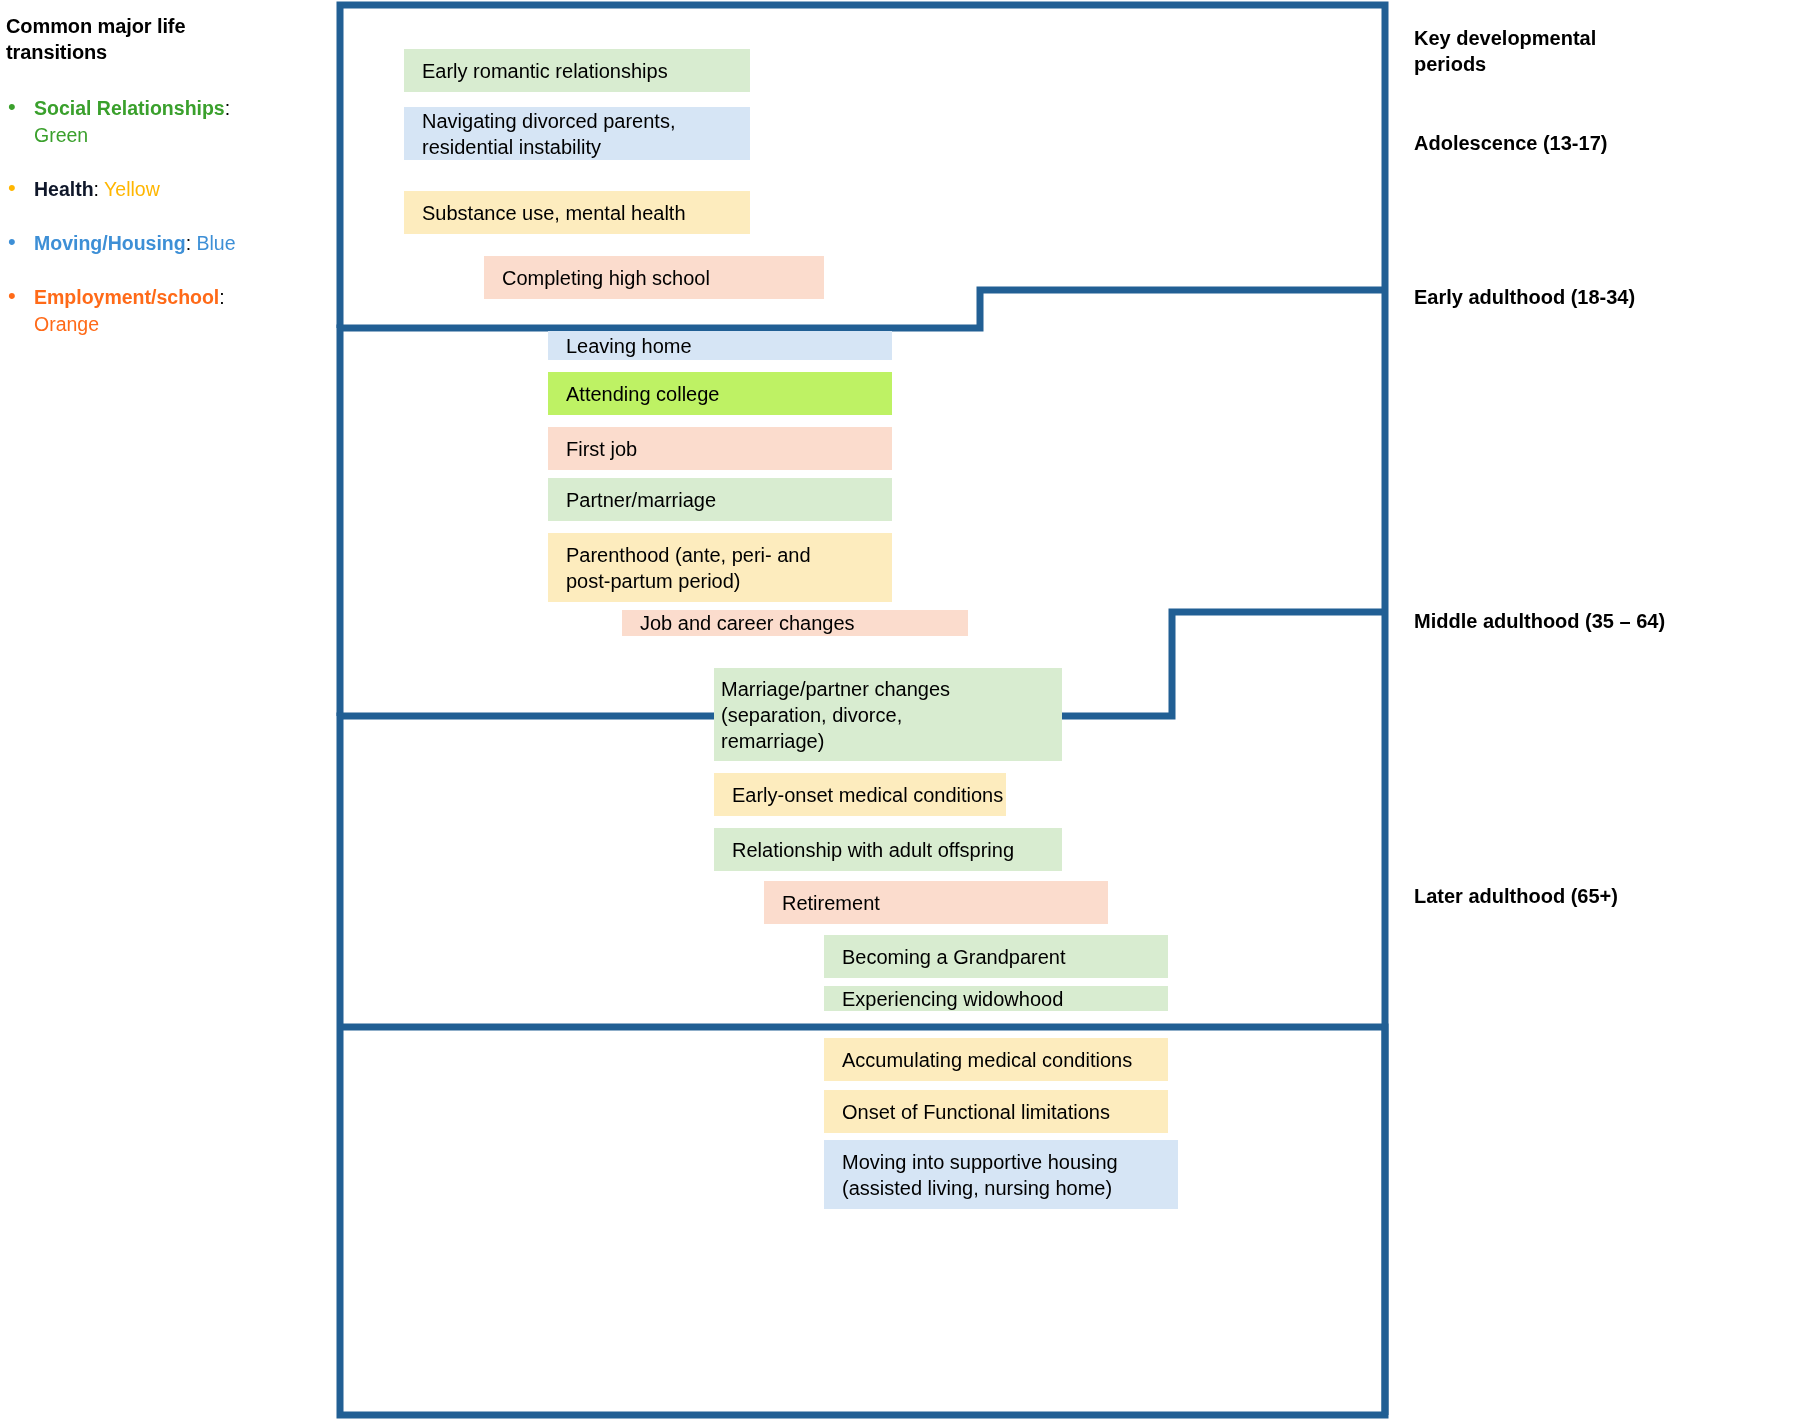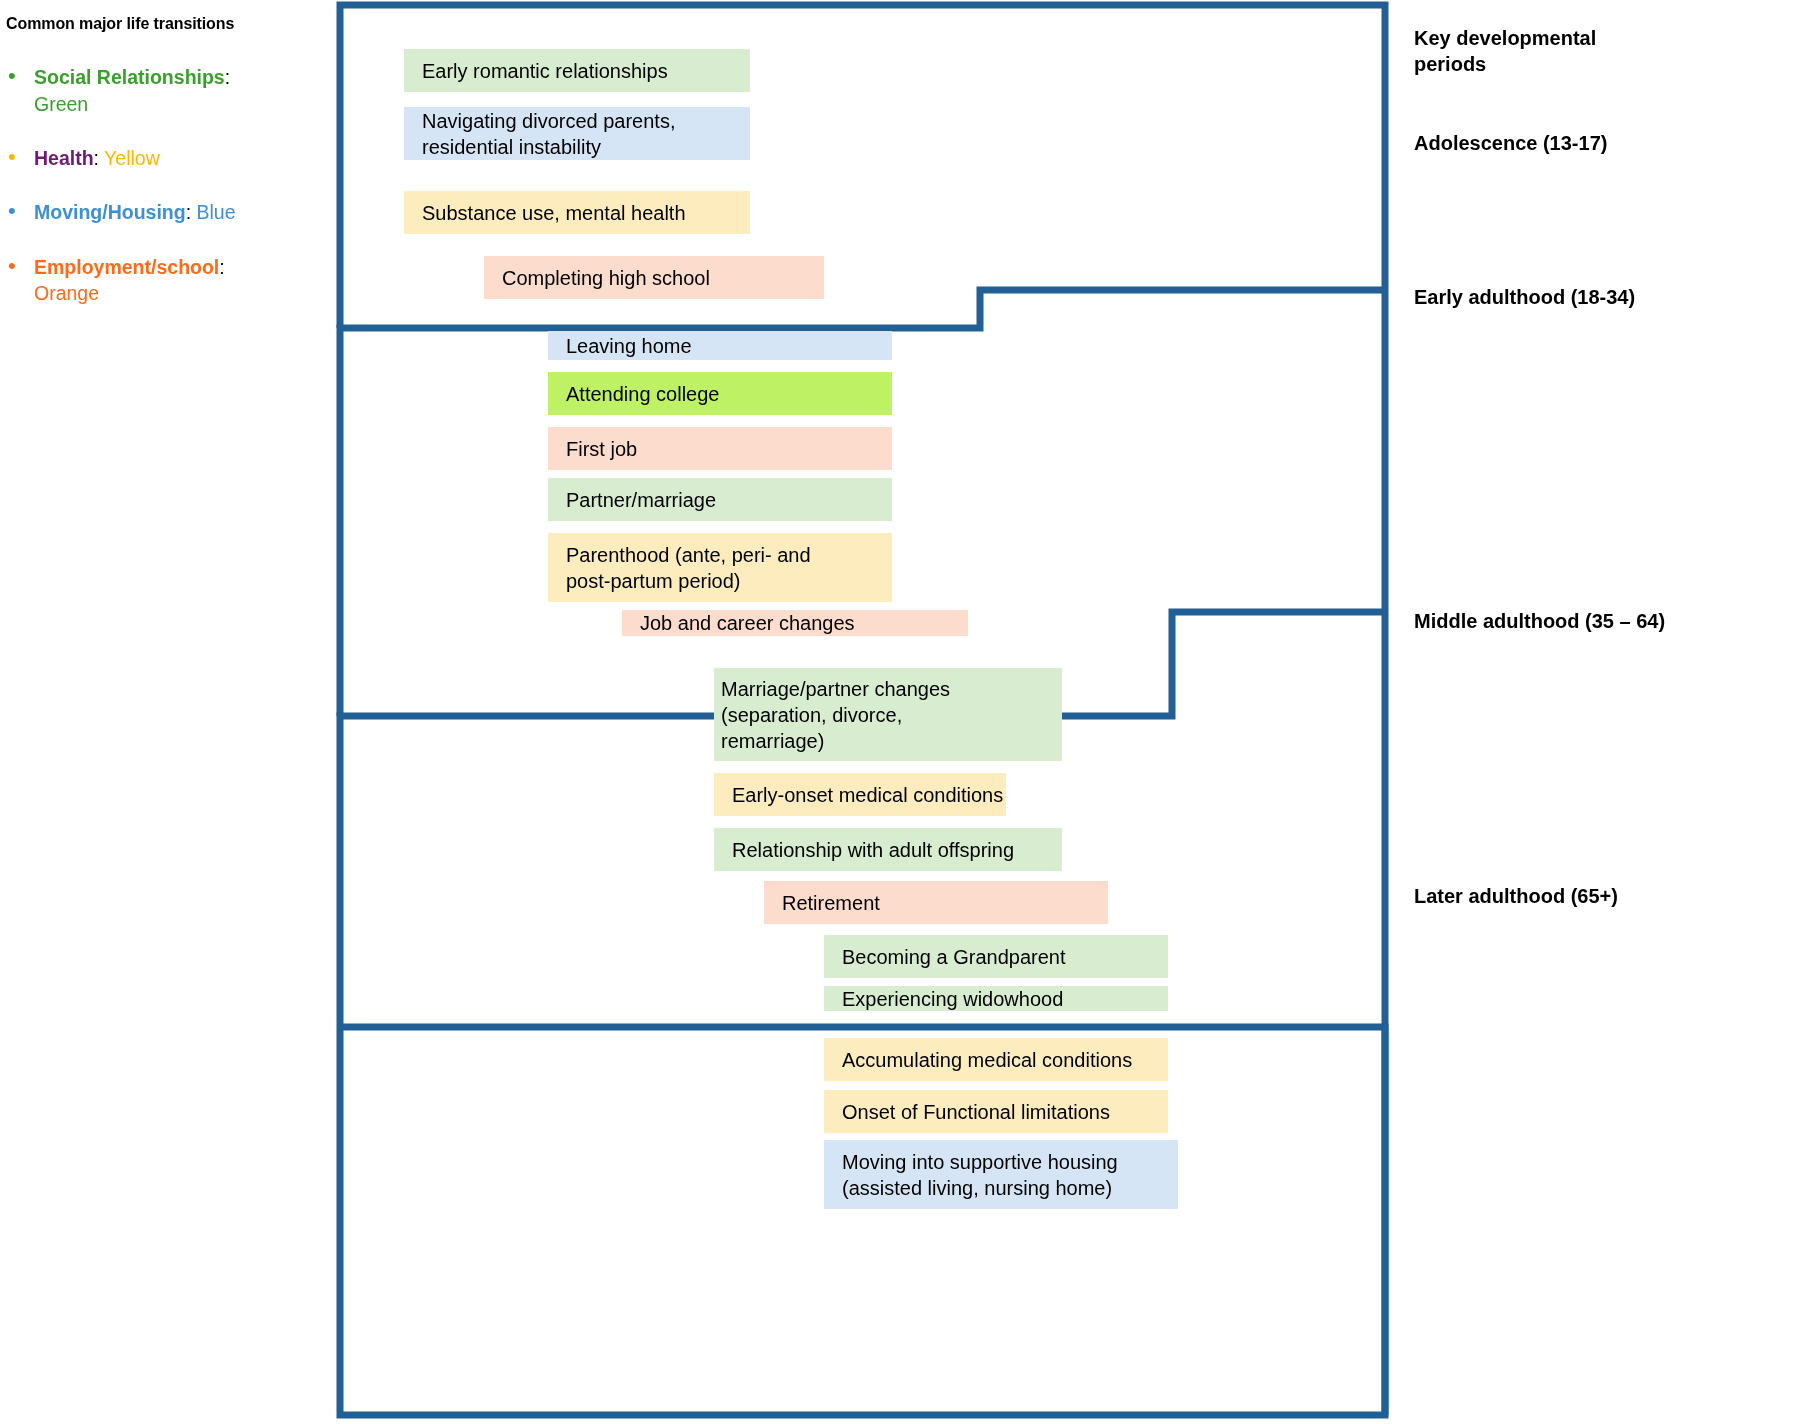--- a/index.html
+++ b/index.html
@@ -21,21 +21,21 @@
   }
 
   
   .legend {
     position: absolute;
     left: 6px;
     top: 14px;
     width: 280px;
   }
   .legend-title {
-    font-size: 16px;
+    font-size: 20px;
     font-weight: bold;
     color: #000000;
     line-height: 1.28;
     margin: 0 0 30px 0;
     letter-spacing: -0.1px;
   }
   .legend-item {
     display: flex;
     align-items: flex-start;
     margin-bottom: 28px;
@@ -104,21 +104,21 @@
   <div class="legend">
     <div class="legend-title">Common major life transitions</div>
 
     <div class="legend-item">
       <span class="legend-bullet" style="color: rgb(58, 160, 44);">•</span>
       <span class="legend-text"><span class="cat" style="color: rgb(58, 160, 44);">Social Relationships</span><span class="sep">: </span><span class="val" style="color: rgb(58, 160, 44);">Green</span></span>
     </div>
 
     <div class="legend-item">
       <span class="legend-bullet" style="color: rgb(255, 182, 0);">•</span>
-      <span class="legend-text"><span class="cat" style="color: #701a75;">Health</span><span class="sep">: </span><span class="val" style="color: rgb(255, 182, 0);">Yellow</span></span>
+      <span class="legend-text"><span class="cat" style="color: #0f172a;">Health</span><span class="sep">: </span><span class="val" style="color: rgb(255, 182, 0);">Yellow</span></span>
     </div>
 
     <div class="legend-item">
       <span class="legend-bullet" style="color: rgb(61, 143, 214);">•</span>
       <span class="legend-text"><span class="cat" style="color: rgb(61, 143, 214);">Moving/Housing</span><span class="sep">: </span><span class="val" style="color: rgb(61, 143, 214);">Blue</span></span>
     </div>
 
     <div class="legend-item">
       <span class="legend-bullet" style="color: rgb(255, 106, 24);">•</span>
       <span class="legend-text"><span class="cat" style="color: rgb(255, 106, 24);">Employment/school</span><span class="sep">: </span><span class="val" style="color: rgb(255, 106, 24);">Orange</span></span>

